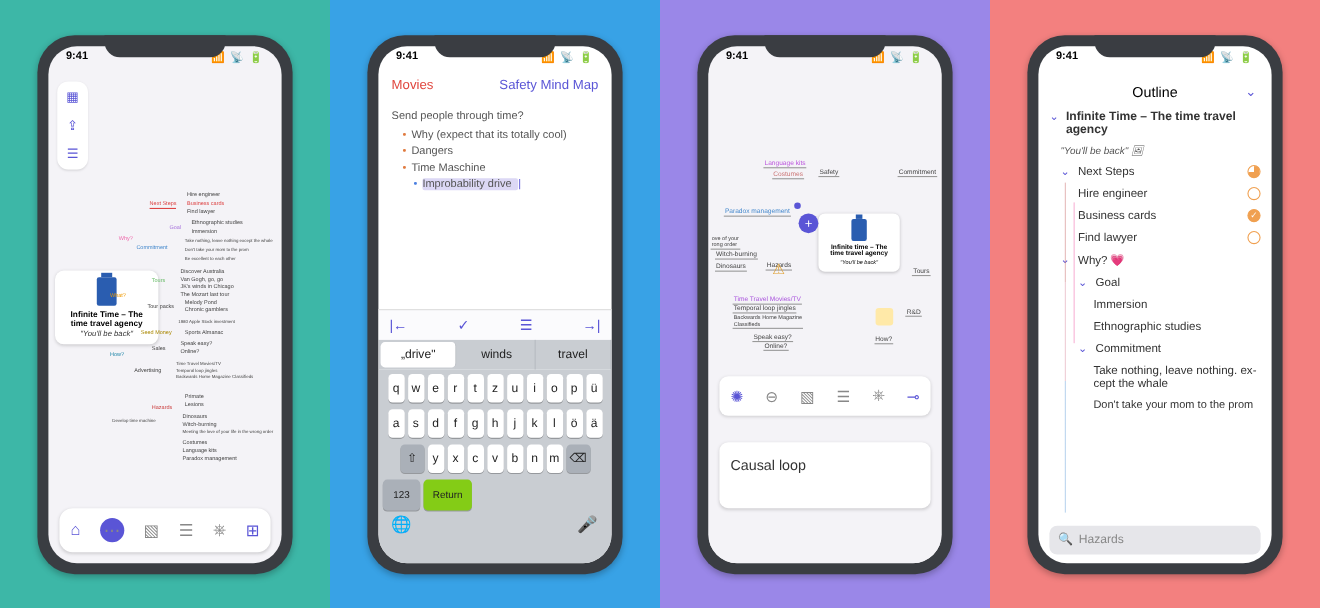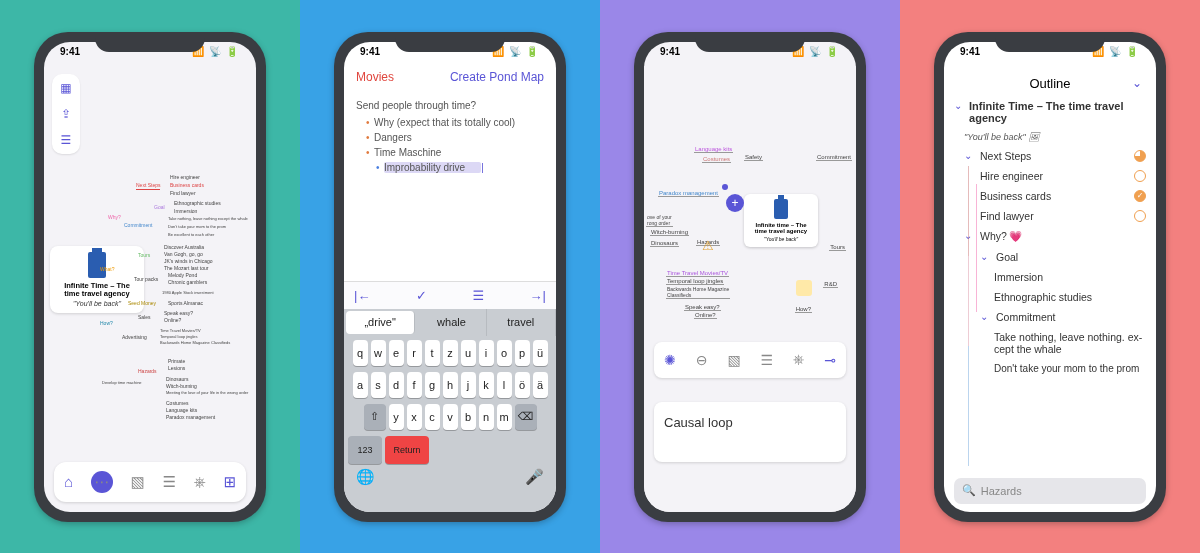--- a/index.html
+++ b/index.html
@@ -49,35 +49,35 @@
   
   .s2-hdr{ position:absolute; top:28px; left:0; right:0; display:flex; justify-content:space-between; padding:0 12px; font-size:12px;}
   .s2-hdr .cancel{ color:#e0463e;}
   .s2-hdr .create{ color:#5a55d6; font-weight:500;}
   .s2-outline{ position:absolute; top:58px; left:12px; right:12px; font-size:10px; color:#555;}
   .s2-outline .root{ margin-bottom:4px;}
   .s2-outline ul{ list-style:none; padding-left:10px;}
   .s2-outline li{ position:relative; padding-left:8px; line-height:1.5;}
   .s2-outline li:before{ content:"•"; position:absolute; left:0; color:#e07a3e;}
   .s2-outline li.blue:before{ color:#4a7fe0;}
-  .s2-outline .editing{ background:#dcd8f5; border-radius:2px; padding-right:16px;}
+  .s2-outline .editing{ background:#dcd8f5; border-radius:2px; padding-right:6px;}
   .kbd-bar{ position:absolute; bottom:203px; left:0; right:0; height:28px; background:#fbfbfd; border-top:1px solid #ddd; display:flex; align-items:center; justify-content:space-between; padding:0 10px;}
   .kbd-bar span{ color:#5a55d6; font-size:13px; }
   .suggest{ position:absolute; bottom:176px; left:0; right:0; height:27px; background:#c9cdd2; display:flex;}
   .suggest div{ flex:1; text-align:center; line-height:27px; font-size:11px; color:#222; border-right:1px solid #b7bbc0;}
   .suggest div:first-child{ background:#fff; border-radius:4px; margin:2px; line-height:23px;}
   .keyboard{ position:absolute; bottom:0; left:0; right:0; height:176px; background:#c9cdd2; padding:4px 2px;}
   .krow{ display:flex; justify-content:center; gap:3px; margin-bottom:6px;}
   .key{ background:#fff; border-radius:4px; width:15px; height:26px; display:flex; align-items:center; justify-content:center; font-size:11px; box-shadow:0 1px 0 rgba(0,0,0,0.25); color:#222;}
   .key.mod{ background:#aab0b8; width:22px;}
   .brow{ display:flex; gap:3px; padding:0 2px;}
   .brow .key{ height:28px;}
   .key.sp{ flex:1;}
   .key.num{ width:34px; background:#aab0b8; font-size:9px;}
-  .key.ret{ width:44px; background:#ef4444; font-size:9px;}
+  .key.ret{ width:44px; background:#84cc16; font-size:9px;}
   .footrow{ display:flex; justify-content:space-between; padding:4px 10px; font-size:15px; color:#555;}
 
   
   .s3-canvas{ position:absolute; inset:0; top:24px; background:#f4f3f7;}
   .s3-mm{ position:absolute; inset:0; font-size:6px; color:#444;}
   .s3-mm .n{ position:absolute; white-space:nowrap; border-bottom:0.5px solid #999; padding:0 1px;}
   .s3-card{ position:absolute; right:38px; top:128px; width:74px; background:#fff; border-radius:6px; padding:5px; box-shadow:0 1px 3px rgba(0,0,0,0.2); text-align:center; font-size:6px;}
   .add-btn{ position:absolute; right:112px; top:128px; width:18px; height:18px; border-radius:50%; background:#5a55d6; color:#fff; display:flex; align-items:center; justify-content:center; font-size:12px;}
   .hazard{ position:absolute; left:58px; top:170px; width:14px; height:14px;}
   .hazard:before{content:"⚠"; color:#e0a030; font-size:13px;}
@@ -201,21 +201,21 @@
   <div class="panel">
     <div class="phone">
       <div class="notch"></div>
       <div class="screen" style="background:#fff">
         <div class="status">
             <span>9:41</span>
             <span class="right">📶 📡 🔋</span>
           </div>
         <div class="s2-hdr">
           <span class="cancel">Movies</span>
-          <span class="create">Create Pond Map</span>
+          <span class="create">Safety Mind Map</span>
         </div>
         <div class="s2-outline">
           <div class="root">Send people through time?</div>
           <ul>
             <li>Why (expect that its totally cool)</li>
             <li>Dangers</li>
             <li>Time Maschine</li>
             <ul>
                 <li class="blue"><span class="editing">Improbability drive</span><span style="color:#5a55d6">|</span></li>
               </ul>
@@ -223,21 +223,21 @@
         </div>
 
         <div class="kbd-bar">
           <span>|←</span>
           <span>✓</span>
           <span>☰</span>
           <span>→|</span>
         </div>
         <div class="suggest">
           <div>„drive"</div>
-          <div>whale</div>
+          <div>winds</div>
           <div>travel</div>
         </div>
         <div class="keyboard">
           <div class="krow" id="kr1">
               <div class="key">q</div>
               <div class="key">w</div>
               <div class="key">e</div>
               <div class="key">r</div>
               <div class="key">t</div>
               <div class="key">z</div>

